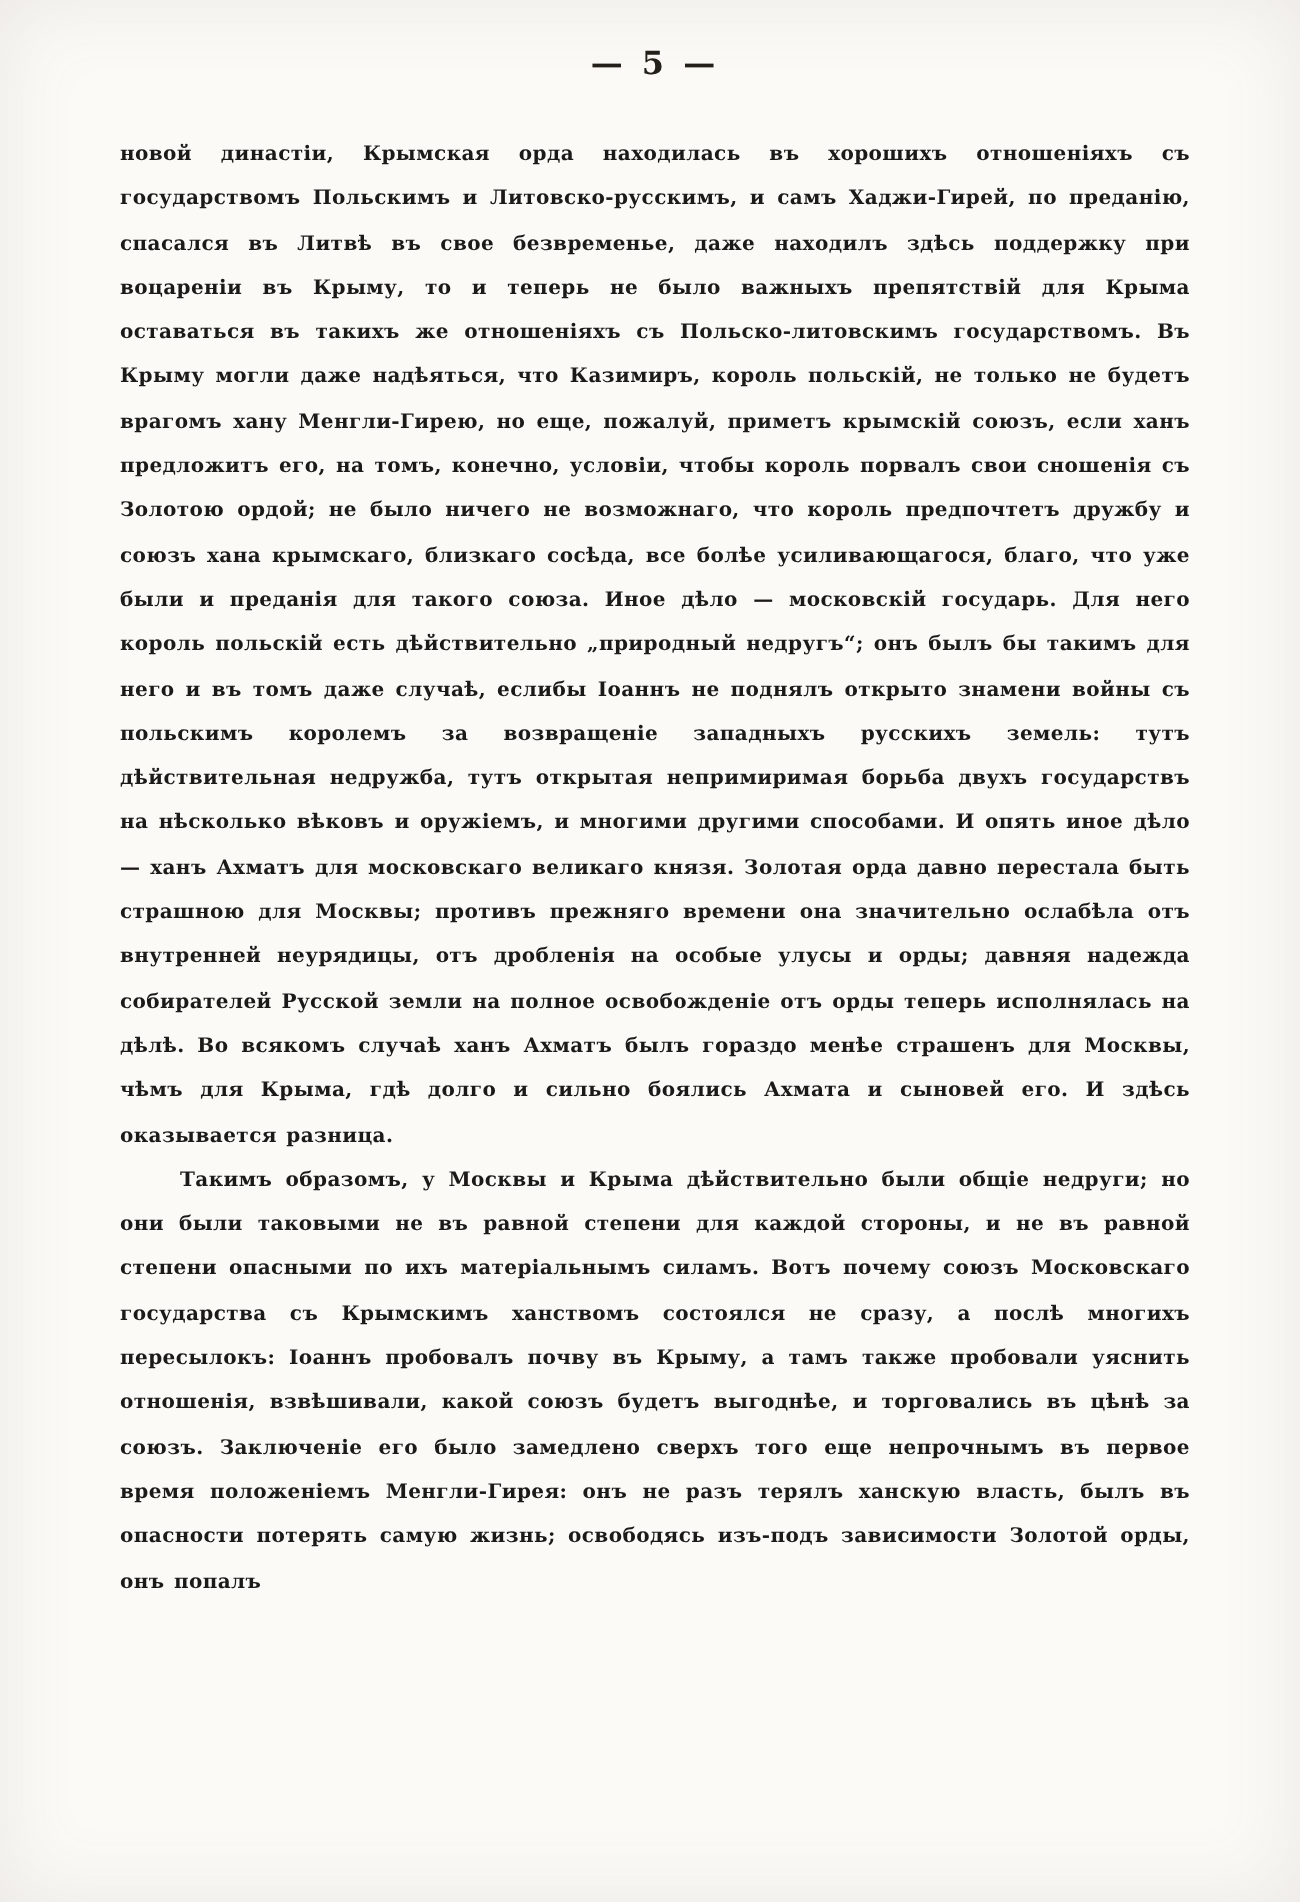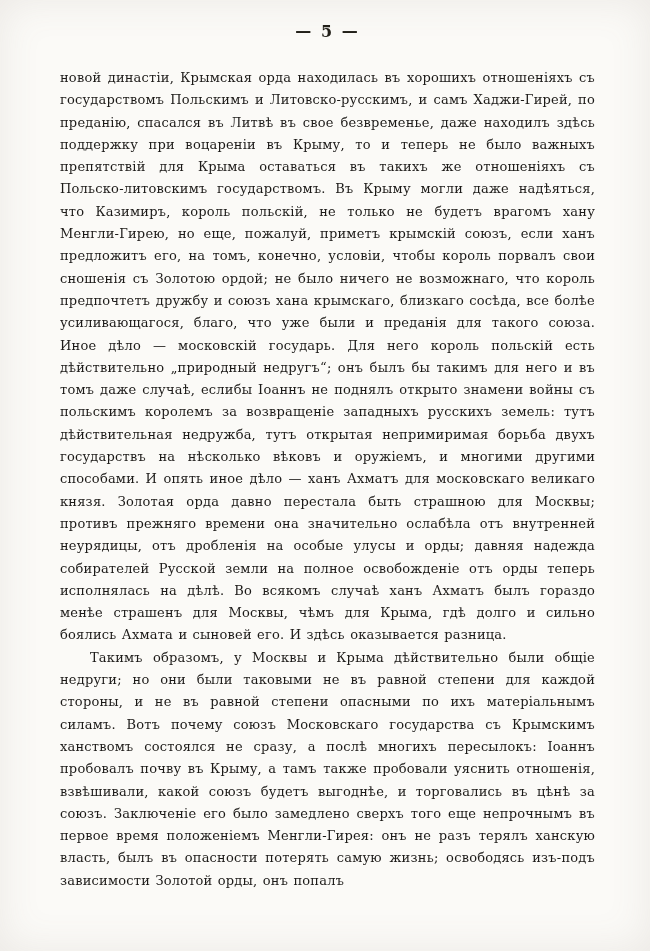--- a/index.html
+++ b/index.html
@@ -23,26 +23,26 @@
   .page-number {
     text-align: center;
     font-size: 16px;
     letter-spacing: 2px;
     margin: 0 0 26px 0;
     font-weight: bold;
     color: #222019;
   }
   .body-text p {
     margin: 0;
-    font-size: 13px;
+    font-size: 10px;
     line-height: 22.3px;
     text-align: justify;
     letter-spacing: 0.2px;
     word-spacing: 1px;
-    font-weight: 400;
+    font-weight: 700;
   }
   .body-text p.continuation {
     text-indent: 0;
   }
   .body-text p.indented {
     text-indent: 30px;
   }
 </style>
 </head>
 <body>

